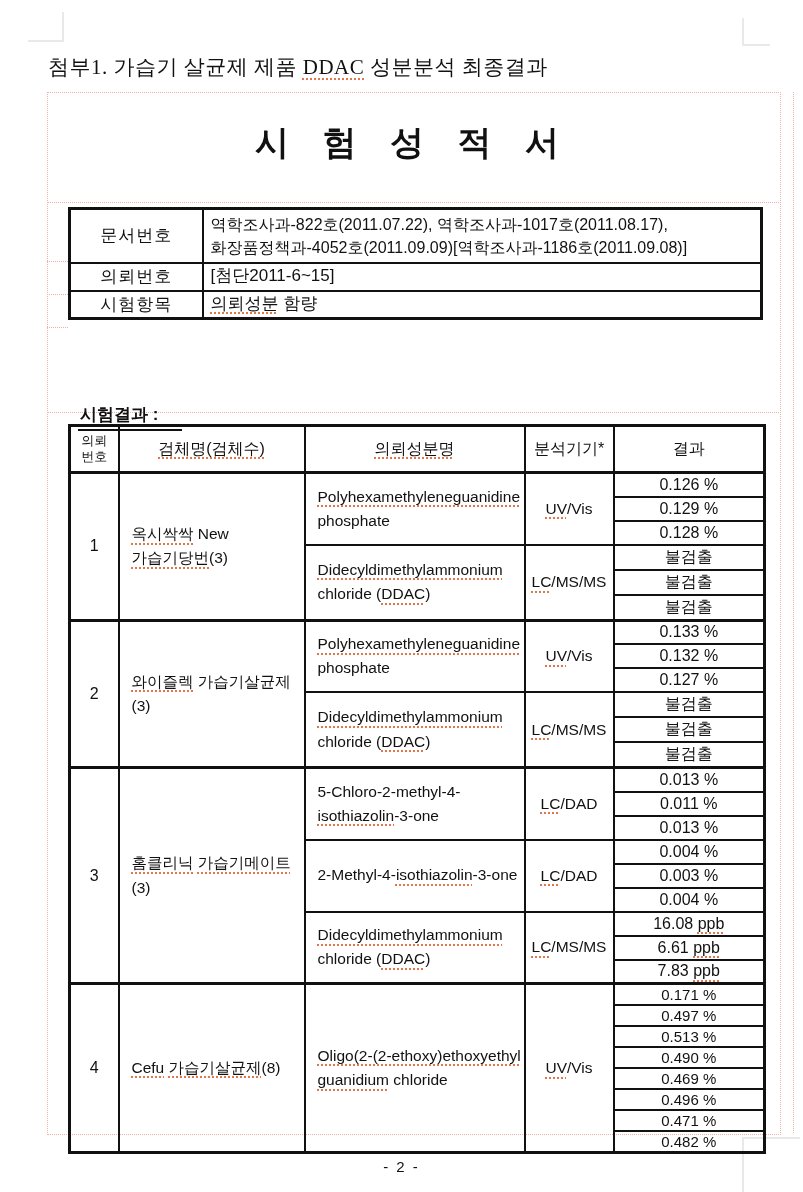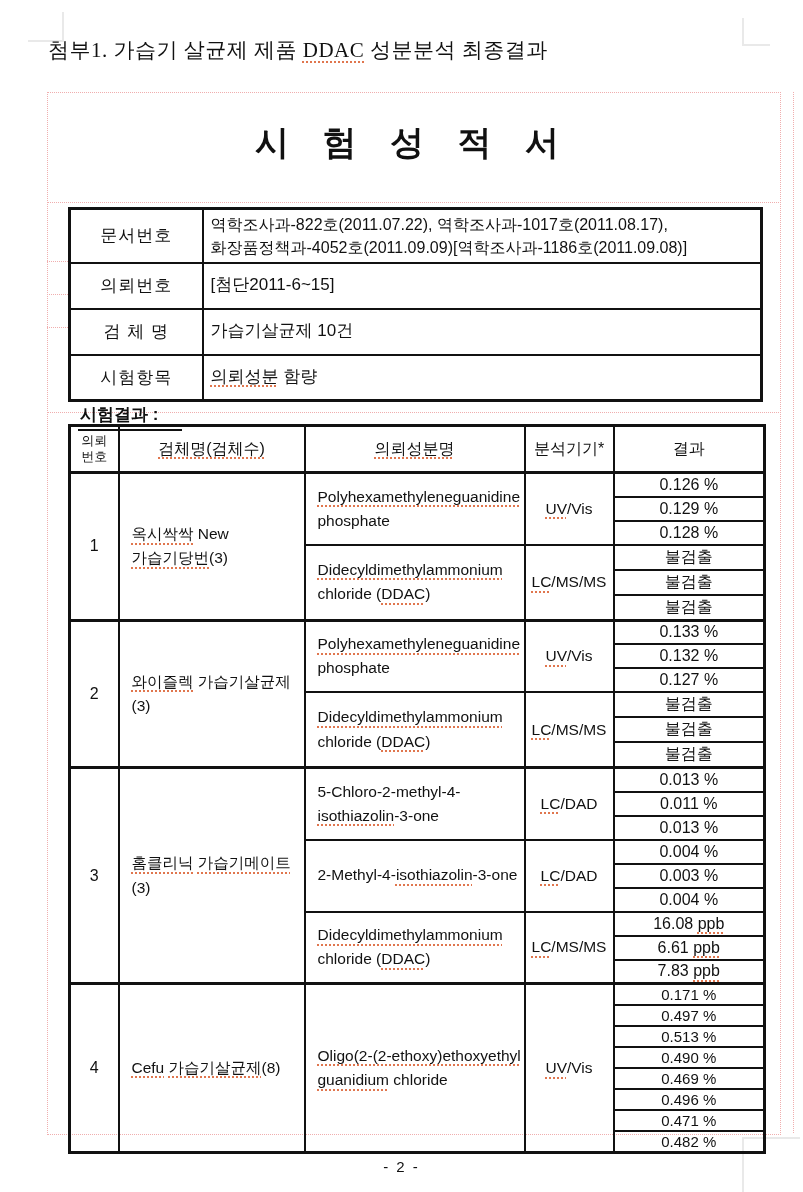--- a/index.html
+++ b/index.html
@@ -19,38 +19,38 @@
   .guide-rect{position:absolute;left:47px;top:92px;width:732px;height:1041px;
               border:1px dotted var(--guide_red,#f0aeae);}
   .guide-h{position:absolute;height:0;border-top:1px dotted var(--guide_red,#f0aeae);}
   .gh-title{left:47px;top:202px;width:732px;}
   .gh-results{left:47px;top:412px;width:732px;}
   .guide-v{position:absolute;width:0;left:793px;top:92px;height:1041px;
            border-left:1px dotted var(--guide_red,#f0aeae);}
   .tick{position:absolute;left:47px;width:21px;height:0;border-top:1px dotted var(--guide_red,#f0aeae);}
   .tick.t1{top:261px}.tick.t2{top:294px}.tick.t3{top:327px}
 
-  .doc-header{position:absolute;left:48px;top:36px;font-family:"Liberation Serif","DejaVu Serif",serif;
+  .doc-header{position:absolute;left:48px;top:53px;font-family:"Liberation Serif","DejaVu Serif",serif;
               font-size:21px;letter-spacing:.5px;white-space:pre;}
   .report-title{position:absolute;left:47px;top:120px;width:732px;text-align:center;
                 font-size:34px;font-weight:bold;letter-spacing:12px;}
 
   
   .sp{text-decoration-line:underline;text-decoration-style:dotted;
       text-decoration-color:var(--spell_red,#e0764e);text-decoration-thickness:2px;text-underline-offset:4px;}
 
   table{border-collapse:collapse;table-layout:fixed;}
   td,th{vertical-align:middle;font-weight:normal;overflow:hidden;}
 
   .info-table{position:absolute;left:68px;top:207px;width:695px;border:3px solid #111;padding-left:44px;}
   .info-table td{border:2px solid #111;font-size:17px;}
   .info-table .lbl{width:133px;text-align:center;letter-spacing:1px;}
   .info-table .val{text-align:left;padding:0 4px 0 7px;white-space:pre-line;line-height:1.45;margin-top:9px;}
   .info-table .r0{height:54px}.info-table .r0 .val{font-size:16px;}
-  .info-table .rr{height:46px}
+  .info-table .rr{height:28px}
 
   .sec-label{position:absolute;left:78px;top:379px;font-size:17px;font-weight:bold;
              border-bottom:2px solid #111;padding:0 24px 3px 2px;margin-top:24px;}
 
   .res-table{position:absolute;left:68px;top:424px;width:695px;border:3px solid #111;}
   .res-table td,.res-table th{border:2px solid #111;margin-top:48px;}
   .res-table th{font-size:16px;white-space:pre-line;height:42px;}
   .res-table th.no{font-size:13px;line-height:1.25;}
   .res-table td.no{text-align:center;font-size:16px;}
   .res-table td.name,.res-table td.comp{text-align:left;padding-left:12px;font-size:15.5px;
@@ -92,24 +92,20 @@
       </colgroup>
     <tbody>
         <tr class="r0">
       <td class="lbl">문서번호</td>
       <td class="val"><span>역학조사과-822호(2011.07.22), 역학조사과-1017호(2011.08.17),
 화장품정책과-4052호(2011.09.09)[역학조사과-1186호(2011.09.08)]</span></td>
     </tr>
     <tr class="rr">
       <td class="lbl">의뢰번호</td>
       <td class="val"><span>[첨단2011-6~15]</span></td>
-    </tr>
-    <tr class="rr">
-      <td class="lbl">검 체 명</td>
-      <td class="val"><span>가습기살균제 10건</span></td>
     </tr>
     <tr class="rr">
       <td class="lbl">시험항목</td>
       <td class="val"><span class="sp">의뢰성분</span><span> 함량</span></td>
     </tr>
   </tbody>
     </table>
 
   <div class="sec-label">시험결과 :</div>
 

